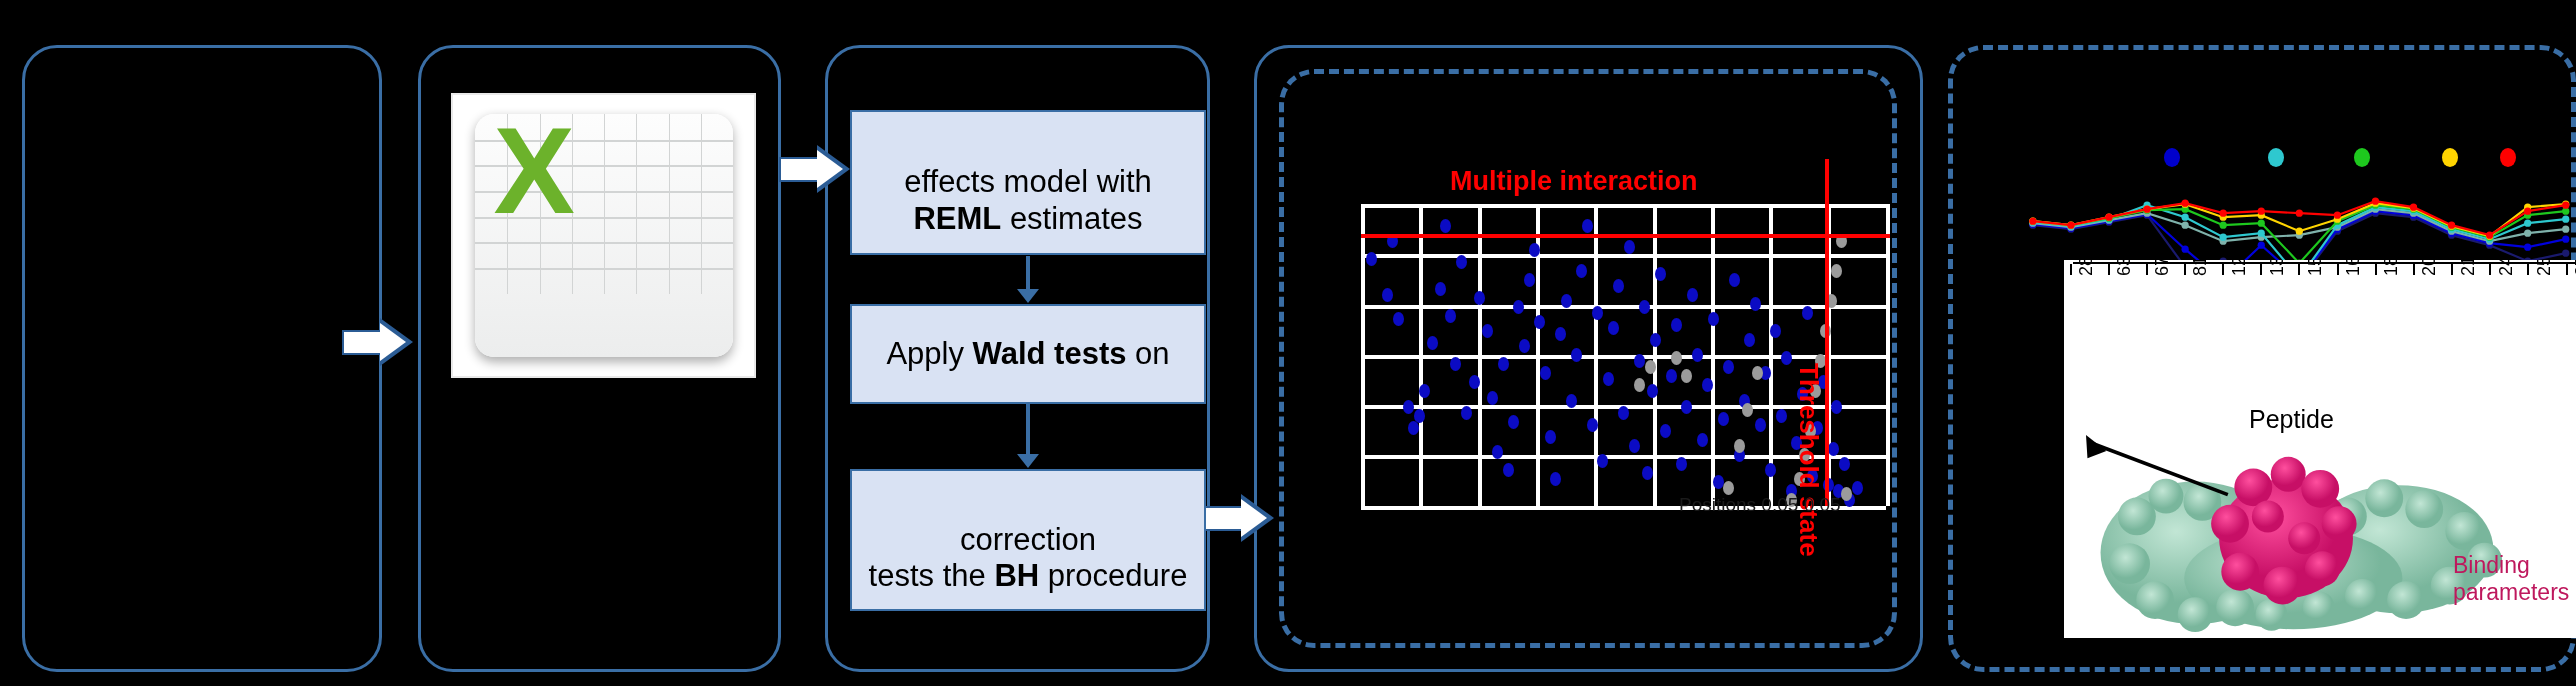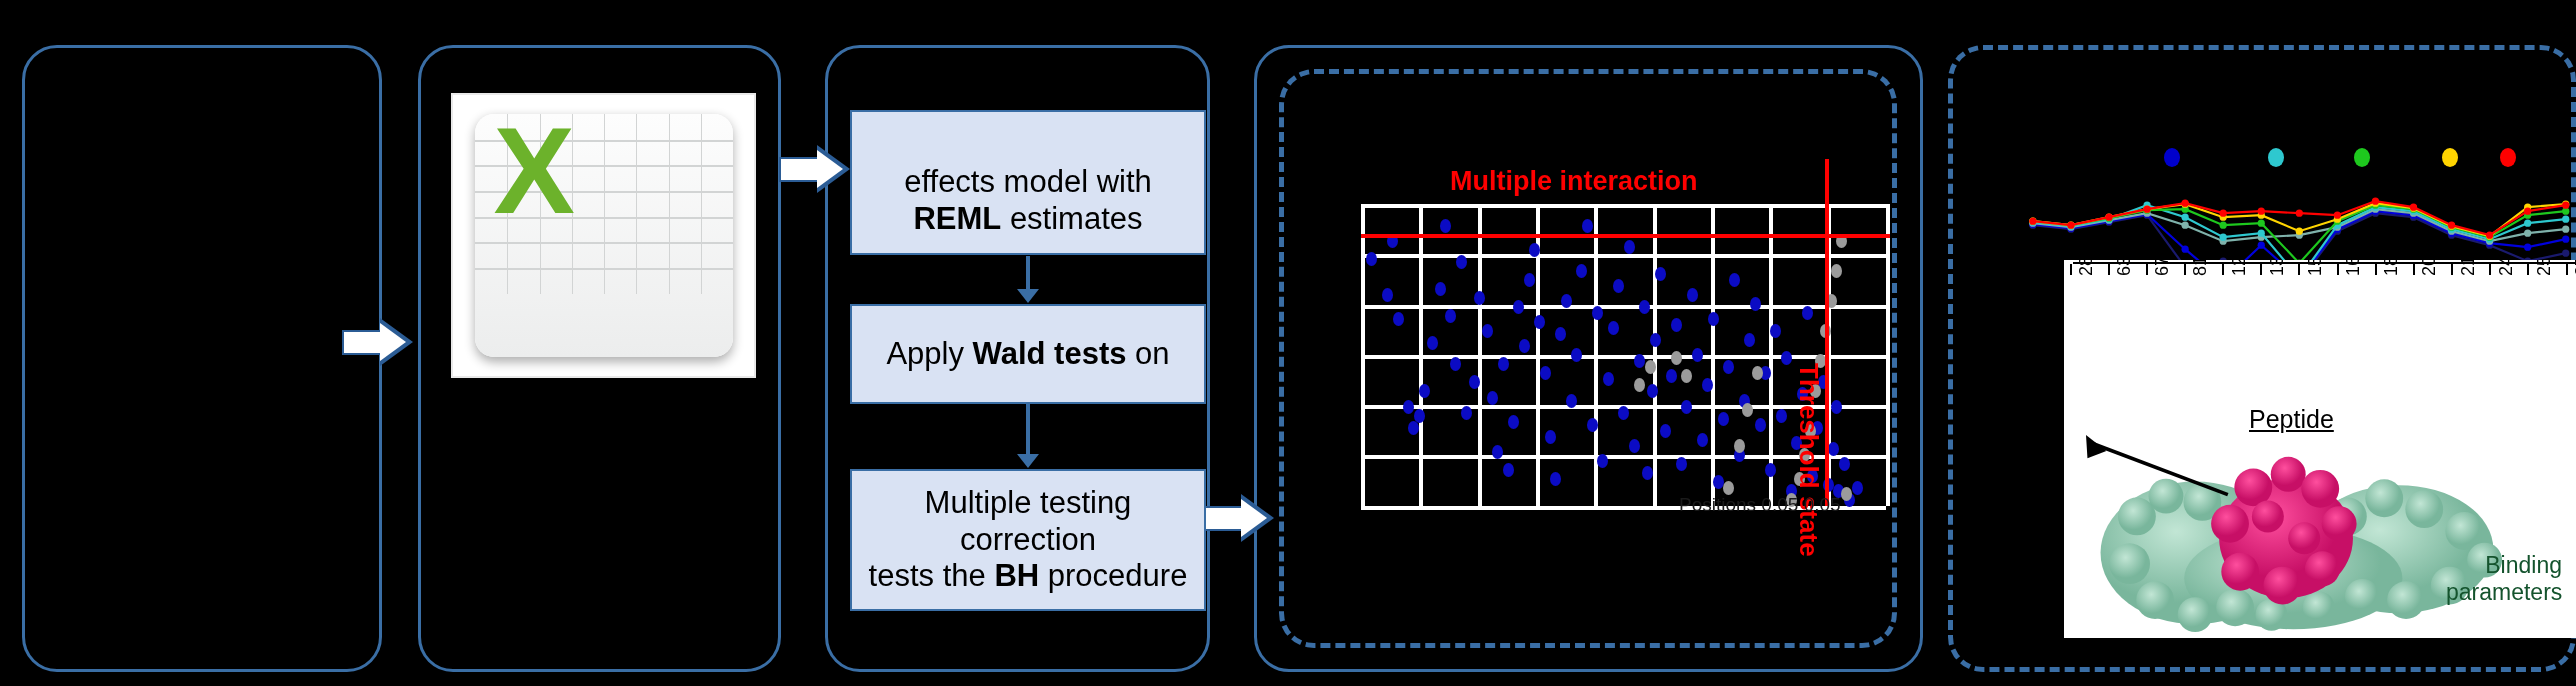--- a/index.html
+++ b/index.html
@@ -141,31 +141,31 @@
   }
   #axis-line {
     position:absolute; left:8.7px; top:1.5px; right:0; height:2.9px; background:#000;
   }
   .tick { position:absolute; top:4.4px; width:2.2px; height:10.2px; background:#000; }
   .pep-tick-label {
     position:absolute; top:16px; color:#000; font-size:18px; font-weight:500;
     white-space:nowrap; transform:rotate(-90deg); transform-origin:left top;
   }
   #pep-axis-title {
-    position:absolute; left:185px; top:145px; font-size:25px; color:#000;text-decoration:underline;
+    position:absolute; left:185px; top:145px; font-size:25px; color:#000;
   }
   #ylabel-partial {
     position:absolute; left:2012px; top:234px; color:#000; font-size:25px;
   }
 
   
   #protein { position:absolute; left:22px; top:169px; width:451px; height:204px; }
   #binding-label {
-    position:absolute; right:14px; bottom:33px; font-size:23px; color:#14532d;
-    line-height:1.15; text-align:right; width:116px;
+    position:absolute; right:7px; bottom:33px; font-size:23px; color:#be185d;
+    line-height:1.15; text-align:left; width:116px;
   }
   #binding-arrow { position:absolute; left:350px; top:130px; }
 
 </style>
 </head>
 <body>
 
 <div class="panel panel-solid" id="panel-1"></div>
 <div class="panel panel-solid" id="panel-2"></div>
 <div class="panel panel-solid" id="panel-3"></div>
@@ -219,21 +219,21 @@
 </div>
 
 <div class="proc-box" id="proc-box-2">
   <div>
     <span>Apply </span><b>Wald tests</b><span> on</span><br>
   </div>
 </div>
 
 <div class="proc-box" id="proc-box-3">
   <div>
-    <span>Multiple testing</span><br>
+    <br>
     <span>correction</span><br>
     <span>tests the </span><b>BH</b><span> procedure</span>
   </div>
 </div>
 
 <div class="connector" id="conn-1"></div>
 <div class="conn-head" id="conn-head-1"></div>
 <div class="connector" id="conn-2"></div>
 <div class="conn-head" id="conn-head-2"></div>
 

